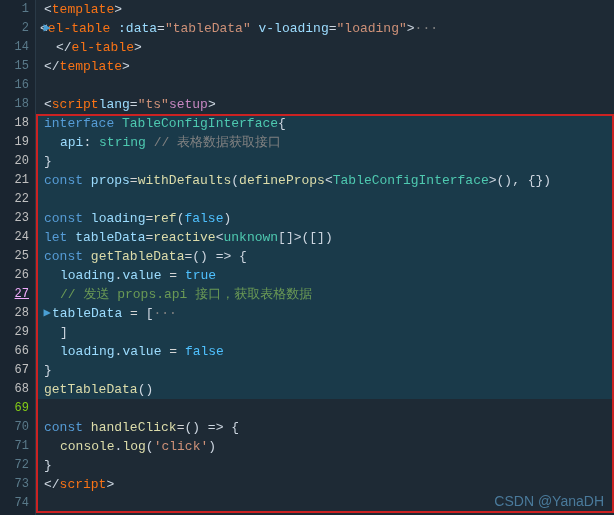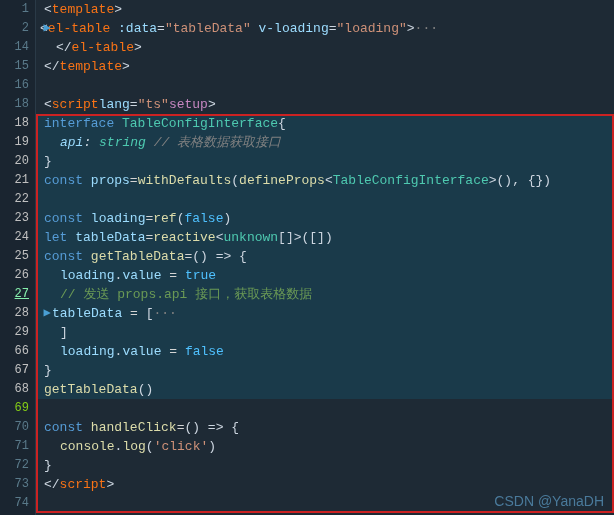--- a/index.html
+++ b/index.html
@@ -111,21 +111,21 @@
     <span class="line-number">18</span>
     <span class="line-number" style="color:#c0c0c0;">18</span>
     <span class="line-number" style="color:#c0c0c0;">19</span>
     <span class="line-number" style="color:#c0c0c0;">20</span>
     <span class="line-number" style="color:#c0c0c0;">21</span>
     <span class="line-number" style="color:#c0c0c0;">22</span>
     <span class="line-number" style="color:#c0c0c0;">23</span>
     <span class="line-number" style="color:#c0c0c0;">24</span>
     <span class="line-number" style="color:#c0c0c0;">25</span>
     <span class="line-number" style="color:#c0c0c0;">26</span>
-    <span class="line-number" style="color:#86efac;text-decoration:underline;">27</span>
+    <span class="line-number" style="color:#f0abfc;text-decoration:underline;">27</span>
     <span class="line-number" style="color:#c0c0c0;">28</span>
     <span class="line-number" style="color:#c0c0c0;">29</span>
     <span class="line-number" style="color:#c0c0c0;">66</span>
     <span class="line-number" style="color:#c0c0c0;">67</span>
     <span class="line-number" style="color:#c0c0c0;">68</span>
     <span class="line-number" style="color:#84cc16;">69</span>
     <span class="line-number">70</span>
     <span class="line-number">71</span>
     <span class="line-number">72</span>
     <span class="line-number">73</span>
@@ -155,21 +155,21 @@
 
     <div class="code-line">
       <span class="punct">&lt;</span><span class="tag">script</span> <span class="attr">lang</span><span class="punct">=</span><span class="str">"ts"</span> <span class="kw2">setup</span><span class="punct">&gt;</span>
     </div>
 
     <div class="code-line highlighted">
       <span class="kw">interface</span> <span class="iface"> TableConfigInterface</span> <span class="punct">{</span>
     </div>
 
     <div class="code-line highlighted">
-      <span style="padding-left:16px;font-style:italic;"><span class="lblue">api</span><span class="punct">:</span> <span class="teal">string</span> <span class="grey">// 表格数据获取接口</span></span>
+      <span style="padding-left:16px;"><span class="lblue">api</span><span class="punct">:</span> <span class="teal">string</span> <span class="grey">// 表格数据获取接口</span></span>
     </div>
 
     <div class="code-line highlighted">
       <span class="punct">}</span>
     </div>
 
     <div class="code-line highlighted">
       <span class="kw">const</span> <span class="plain"> </span><span class="lblue">props</span> <span class="op">=</span> <span class="fn">withDefaults</span><span class="punct">(</span><span class="fn">defineProps</span><span class="punct">&lt;</span><span class="iface">TableConfigInterface</span><span class="punct">&gt;(), {})</span>
     </div>
 

